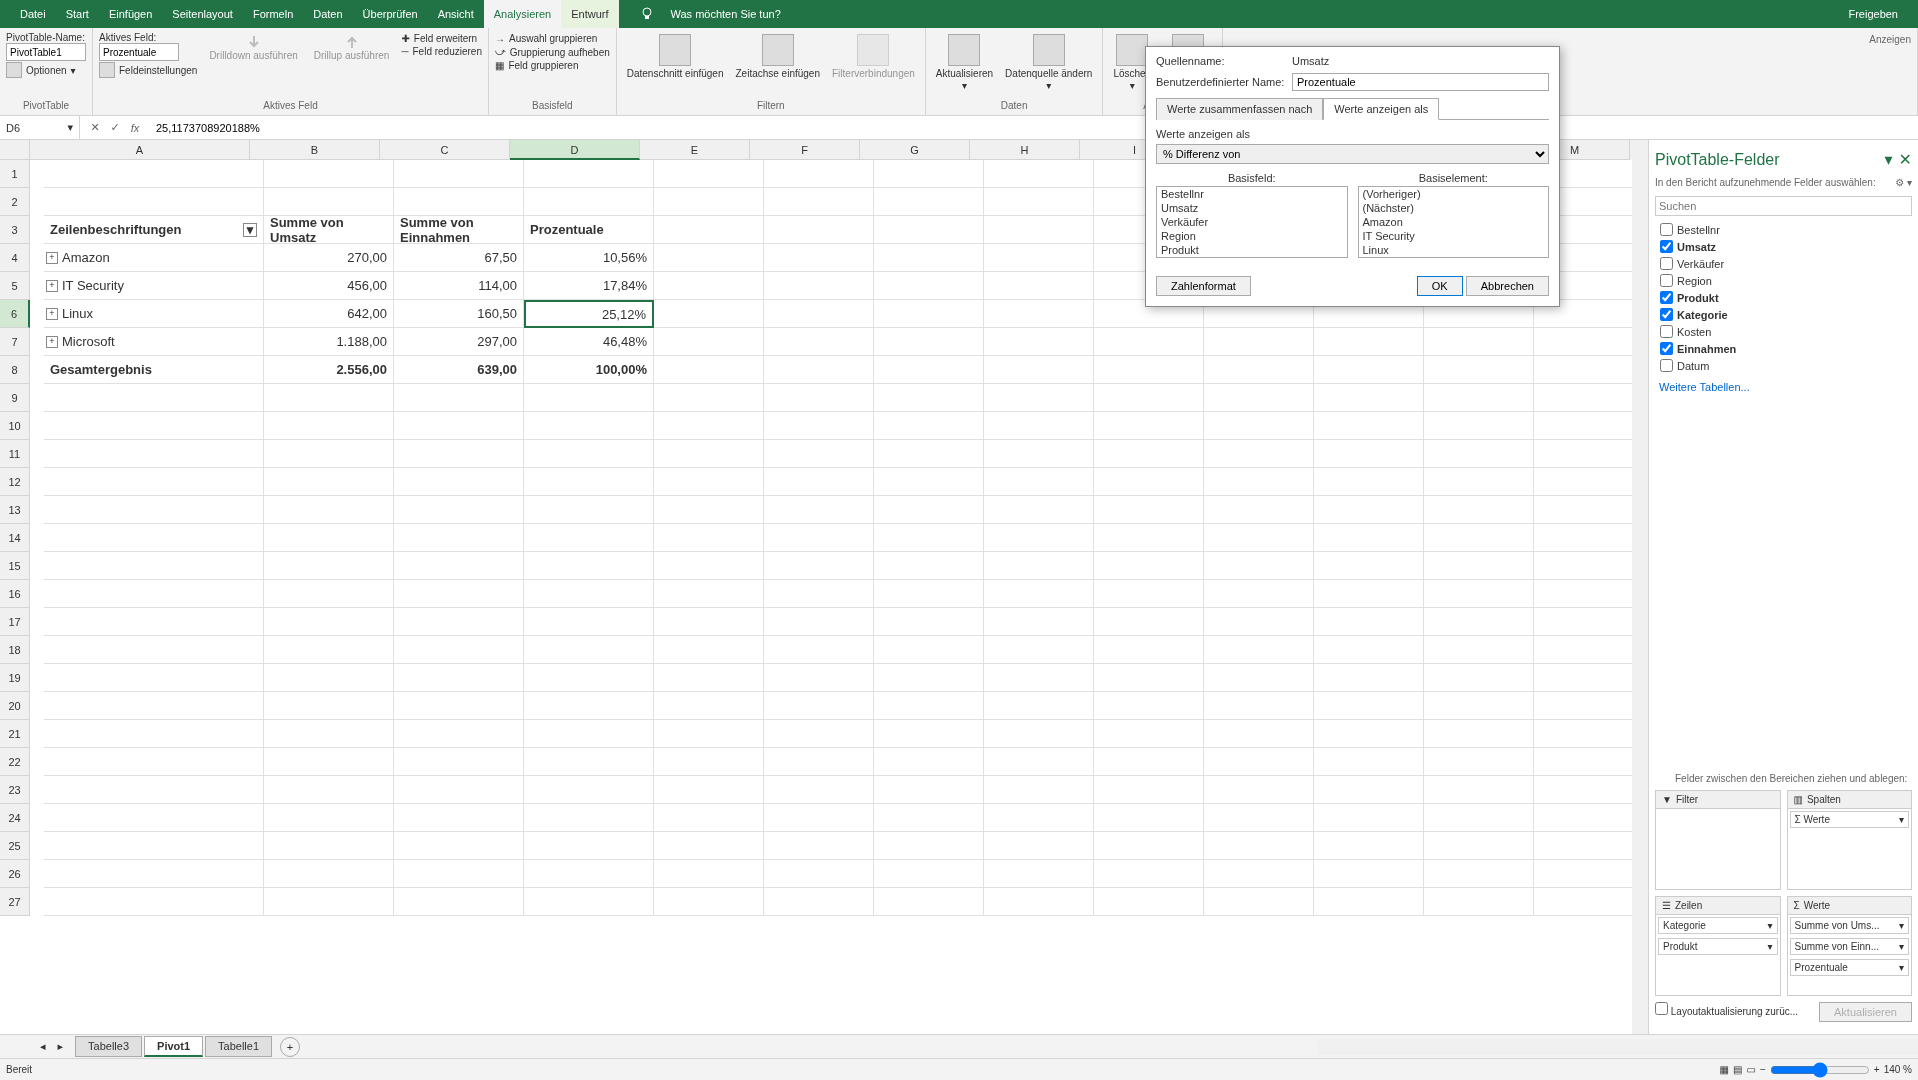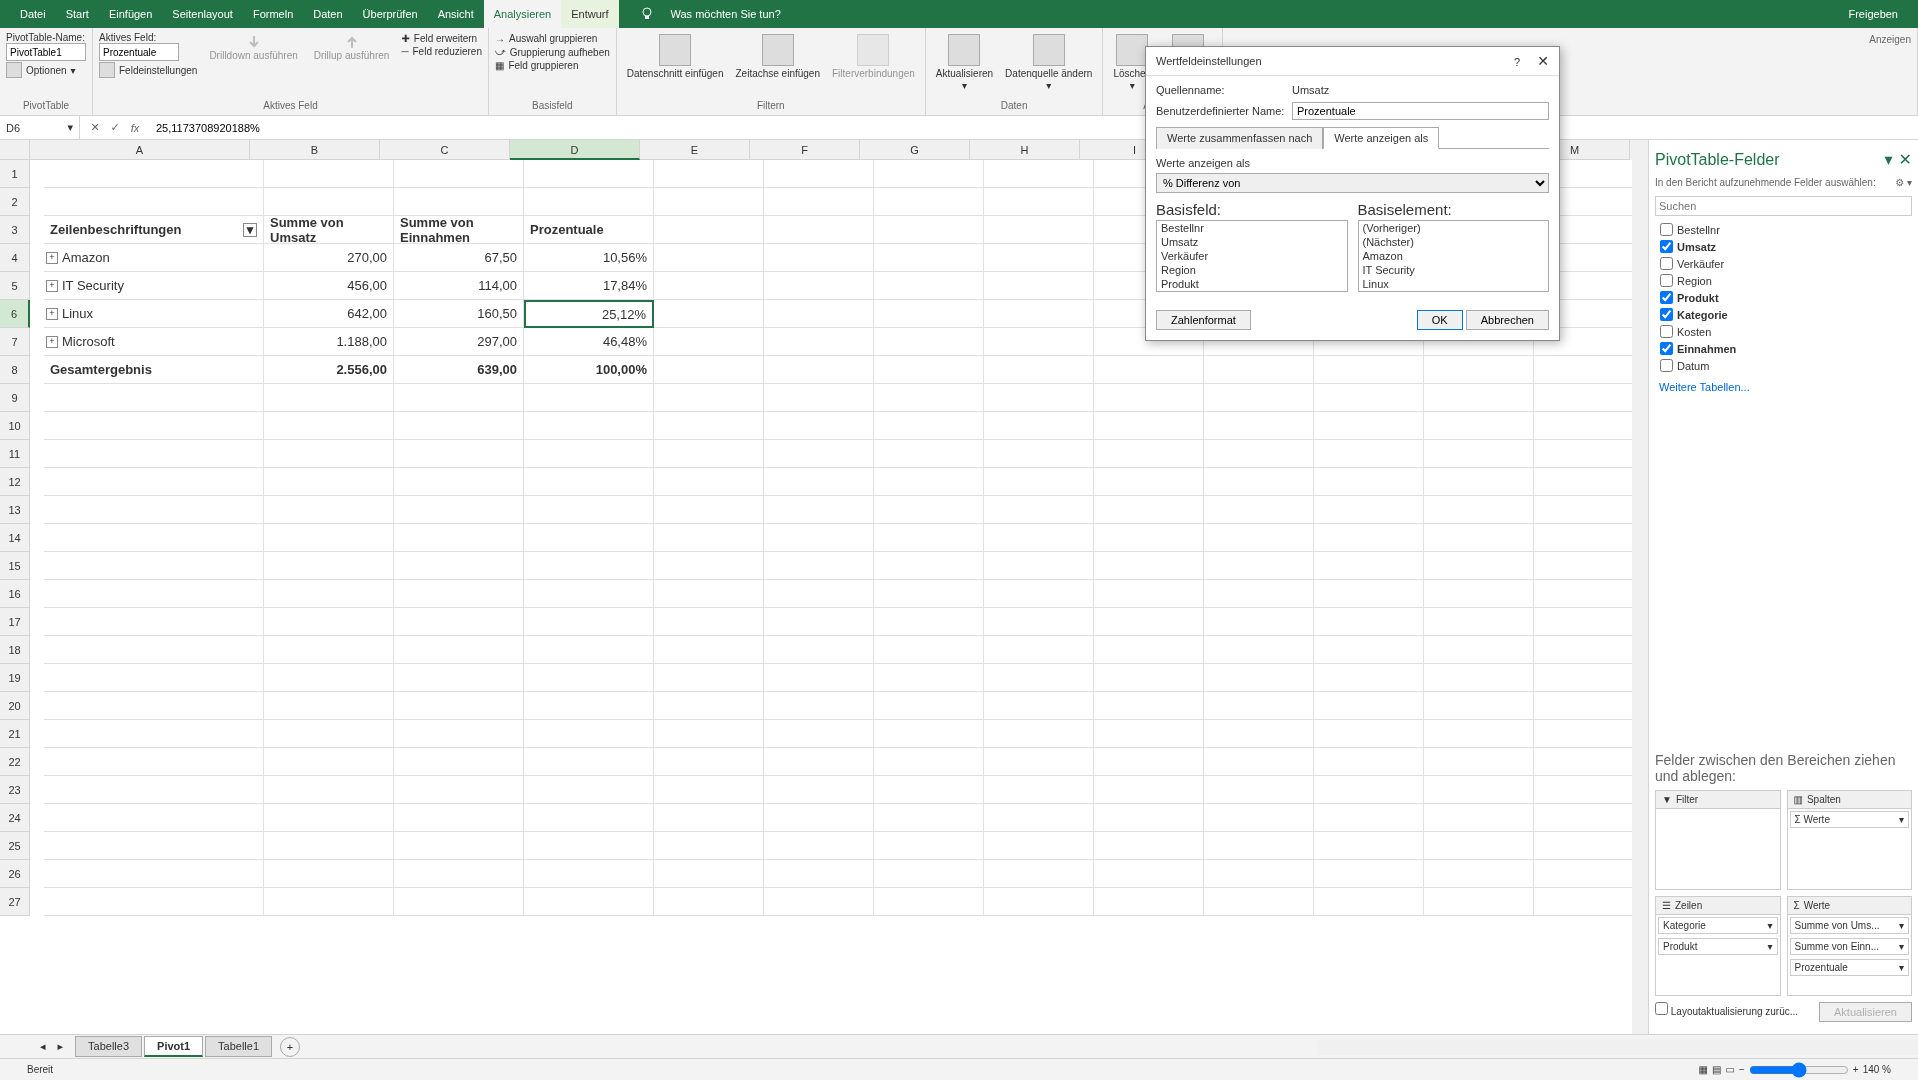--- a/index.html
+++ b/index.html
@@ -58,57 +58,57 @@
 
 .pivot-pane { width: 270px; border-left: 1px solid #d4d4d4; background: #fff; display: flex; flex-direction: column; padding: 6px; }
 .pivot-title { font-size: 16px; color: #217346; padding: 4px 0; display: flex; justify-content: space-between; align-items: center; }
 .pivot-desc { font-size: 10px; color: #666; padding: 4px 0; display: flex; justify-content: space-between; }
 .pivot-search { width: 100%; padding: 3px; border: 1px solid #ccc; margin: 4px 0; font-size: 11px; }
 .field-list { border: 1px solid transparent; max-height: 200px; overflow-y: auto; }
 .field-item { display: flex; align-items: center; padding: 2px 4px; font-size: 11px; gap: 4px; }
 .field-item input[type="checkbox"] { }
 .field-item.bold { font-weight: bold; }
 .field-link { color: #0066cc; font-size: 11px; padding: 6px 4px; cursor: pointer; }
-.areas-label { font-size: 14px; color: #666; padding: 6px 0; }
+.areas-label { font-size: 10px; color: #666; padding: 6px 0; margin-left: 20px; }
 .areas-grid { display: grid; grid-template-columns: 1fr 1fr; gap: 6px; }
 .area-box { border: 1px solid #ccc; min-height: 100px; display: flex; flex-direction: column; }
 .area-header { background: #f0f0f0; padding: 3px 6px; font-size: 10px; border-bottom: 1px solid #ccc; display: flex; align-items: center; gap: 4px; }
 .area-item { padding: 2px 4px; font-size: 10px; border: 1px solid #ccc; margin: 2px; background: #fff; display: flex; justify-content: space-between; align-items: center; }
 .area-footer { display: flex; justify-content: space-between; padding: 6px 0; font-size: 10px; }
 
 
 .dialog { position: absolute; left: 1145px; top: 46px; width: 415px; background: #fff; border: 1px solid #888; box-shadow: 2px 2px 10px rgba(0,0,0,0.3); z-index: 100; }
 .dialog-title { display: flex; justify-content: space-between; align-items: center; padding: 6px 10px; font-size: 11px; border-bottom: 1px solid #e0e0e0; }
 .dialog-close { cursor: pointer; font-size: 14px; }
 .dialog-body { padding: 8px 10px; font-size: 11px; }
 .dialog-row { display: flex; align-items: center; margin-bottom: 6px; gap: 6px; }
 .dialog-row label { min-width: 130px; }
 .dialog-row input[type="text"] { flex: 1; border: 1px solid #aaa; padding: 2px 4px; font-size: 11px; }
 .dialog-tabs { display: flex; border-bottom: 1px solid #aaa; margin-bottom: 8px; }
 .dialog-tab { padding: 4px 10px; border: 1px solid #aaa; border-bottom: none; background: #f0f0f0; cursor: pointer; position: relative; top: 1px; font-size: 11px; }
 .dialog-tab.active { background: #fff; border-bottom: 1px solid #fff; }
 .dialog-select { width: 100%; border: 1px solid #aaa; padding: 2px; font-size: 11px; }
 .dialog-cols { display: flex; gap: 10px; margin-top: 8px; }
 .dialog-col { flex: 1; }
-.dialog-col-label { font-size: 15px; margin-bottom: 2px; }
+.dialog-col-label { font-size: 11px; margin-bottom: 2px; text-align: center; }
 .dialog-list { border: 1px solid #aaa; height: 72px; overflow-y: auto; font-size: 11px; }
 .dialog-list-item { padding: 1px 4px; cursor: pointer; }
 .dialog-list-item.selected { background: #0078d7; color: #fff; }
 .dialog-footer { display: flex; justify-content: space-between; padding: 10px; }
 .dialog-btn { padding: 3px 14px; border: 1px solid #aaa; background: #f0f0f0; font-size: 11px; cursor: pointer; }
 .dialog-btn.primary { border: 1px solid #0078d7; }
 
 
 .sheet-tabs { height: 24px; border-top: 1px solid #d4d4d4; display: flex; align-items: center; padding-left: 40px; gap: 2px; background: #f3f3f3; }
 .sheet-tab { padding: 3px 12px; border: 1px solid #aaa; background: #e0e0e0; font-size: 11px; cursor: pointer; }
 .sheet-tab.active { background: #fff; font-weight: bold; border-bottom: 2px solid #217346; }
 .add-sheet { width: 20px; height: 20px; border: 1px solid #aaa; border-radius: 50%; display: flex; align-items: center; justify-content: center; margin-left: 6px; cursor: pointer; }
 
 
-.status-bar { height: 22px; background: #f3f3f3; border-top: 1px solid #d4d4d4; display: flex; align-items: center; padding: 0 27px; font-size: 10px; justify-content: space-between; }
+.status-bar { height: 22px; background: #f3f3f3; border-top: 1px solid #d4d4d4; display: flex; align-items: center; padding: 0 6px; font-size: 10px; justify-content: space-between; }
 .zoom-controls { display: flex; align-items: center; gap: 4px; }
 .zoom-slider { width: 100px; }
 
 .scroll-v { position: absolute; right: 0; top: 20px; bottom: 0; width: 16px; background: #f0f0f0; }
 .scroll-h { height: 16px; background: #f0f0f0; }
 
 svg.icon { width: 16px; height: 16px; }
 </style>
 </head>
 <body>
@@ -820,27 +820,20 @@
       </div>
     </div>
     <div class="area-footer">
       <label><input type="checkbox" style=""> <span>Layoutaktualisierung zurüc...</span></label>
       <button class="dialog-btn" disabled="">Aktualisieren</button>
     </div>
   </div>
 </div>
 
 <div class="dialog">
-  <div class="dialog-title">
-    <span>Wertfeldeinstellungen</span>
-    <span>
-      <span style="margin-right:14px;">?</span>
-      <span class="dialog-close">✕</span>
-    </span>
-  </div>
   <div class="dialog-body">
     <div class="dialog-row">
       <label>Quellenname:</label>
       <span>Umsatz</span>
     </div>
     <div class="dialog-row">
       <label>Benutzerdefinierter Name:</label>
       <input type="text" value="Prozentuale" style="">
     </div>
     <div class="dialog-tabs">

